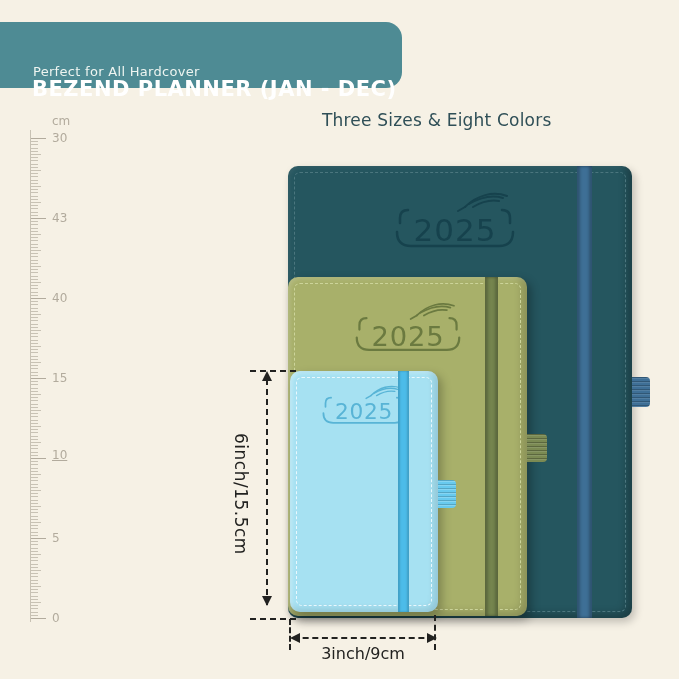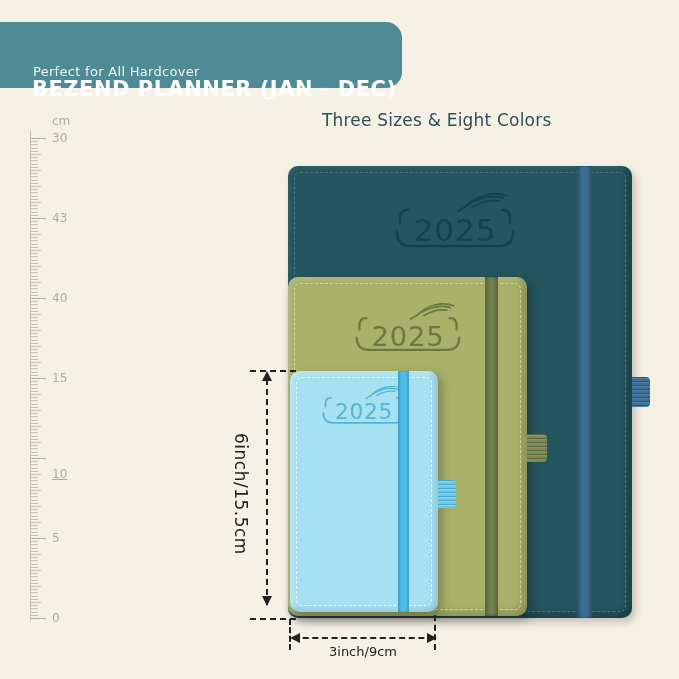--- a/index.html
+++ b/index.html
@@ -72,21 +72,21 @@
   .ext-top{left:250px;top:370px;width:46px;height:0;border-top:2px dashed var(--dim-color);}
   .ext-bottom{left:250px;top:618px;width:46px;height:0;border-top:2px dashed var(--dim-color);}
   .ext-vl{left:289px;top:619px;height:31px;width:0;border-left:2px dashed var(--dim-color);}
   .ext-vr{left:434px;top:615px;height:35px;width:0;border-left:2px dashed var(--dim-color);}
   .arr{width:0;height:0;}
   .arr-up{left:262px;top:371px;border-left:5px solid transparent;border-right:5px solid transparent;border-bottom:10px solid var(--dim-color);}
   .arr-down{left:262px;top:596px;border-left:5px solid transparent;border-right:5px solid transparent;border-top:10px solid var(--dim-color);}
   .arr-left{left:290px;top:633px;border-top:5px solid transparent;border-bottom:5px solid transparent;border-right:10px solid var(--dim-color);}
   .arr-right{left:427px;top:633px;border-top:5px solid transparent;border-bottom:5px solid transparent;border-left:10px solid var(--dim-color);}
   .vdim-label{left:231px;top:433px;writing-mode:vertical-rl;font-size:17px;color:var(--dim-color);letter-spacing:.5px;}
-  .hdim-label{left:273px;top:644px;width:180px;text-align:center;font-size:13px;color:var(--dim-color);}
+  .hdim-label{left:273px;top:644px;width:180px;text-align:center;font-size:16px;color:var(--dim-color);}
 </style>
 </head>
 <body>
 
 <div id="stage">
 
   <div class="banner">
     <div class="banner-title">BEZEND PLANNER (JAN - DEC)</div>
     <div class="banner-subtitle">Perfect for All Hardcover</div>
   </div>
@@ -247,21 +247,21 @@
         <div class="tick t1" style="top: 40px;"></div>
         <div class="tick" style="top: 36.8px;"></div>
         <div class="tick" style="top: 33.6px;"></div>
         <div class="tick" style="top: 30.4px;"></div>
         <div class="tick" style="top: 27.2px;"></div>
         <div class="tick t5" style="top: 24px;"></div>
         <div class="rlabel" style="top: 17px;">30</div>
         <div class="rlabel" style="top: 97px;">43</div>
         <div class="rlabel" style="top: 177px;">40</div>
         <div class="rlabel" style="top: 257px;">15</div>
-        <div class="rlabel" style="top: 353px; text-decoration: underline;">10</div>
+        <div class="rlabel" style="top: 334px; text-decoration: underline;">10</div>
         <div class="rlabel" style="top: 417px;">5</div>
         <div class="rlabel" style="top: 497px;">0</div>
       </div>
   </div>
 
 
   <div class="notebook nb-large">
     <div class="stitch"></div>
     <div class="logo">
       <svg viewBox="0 0 120 64" fill="none" stroke="currentColor" stroke-width="2" stroke-linecap="round">

